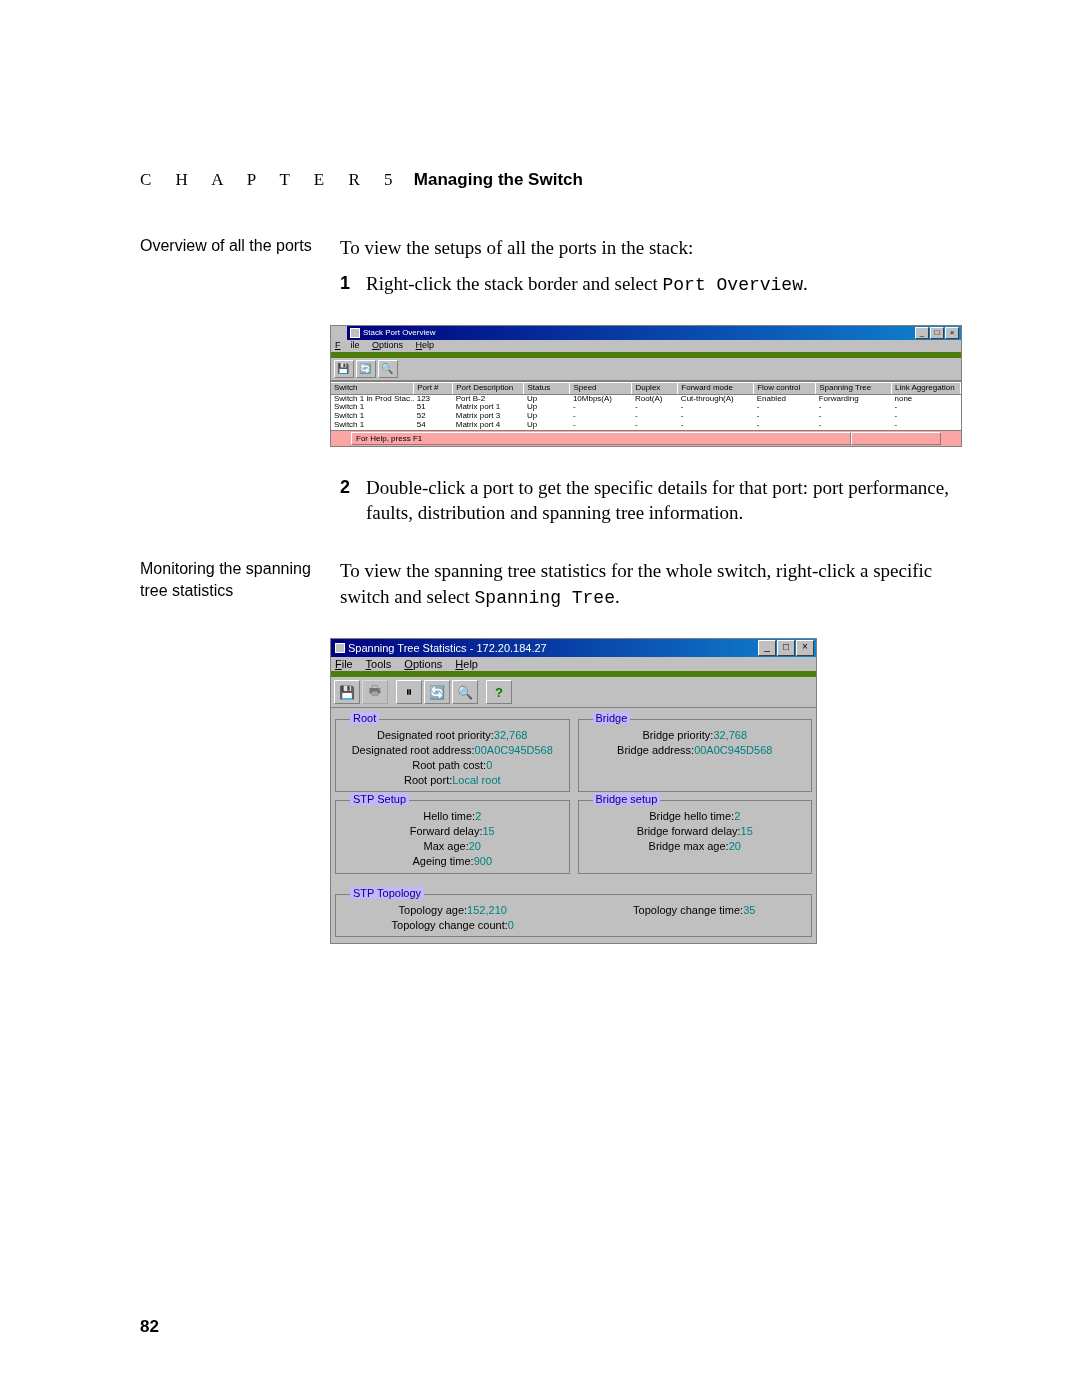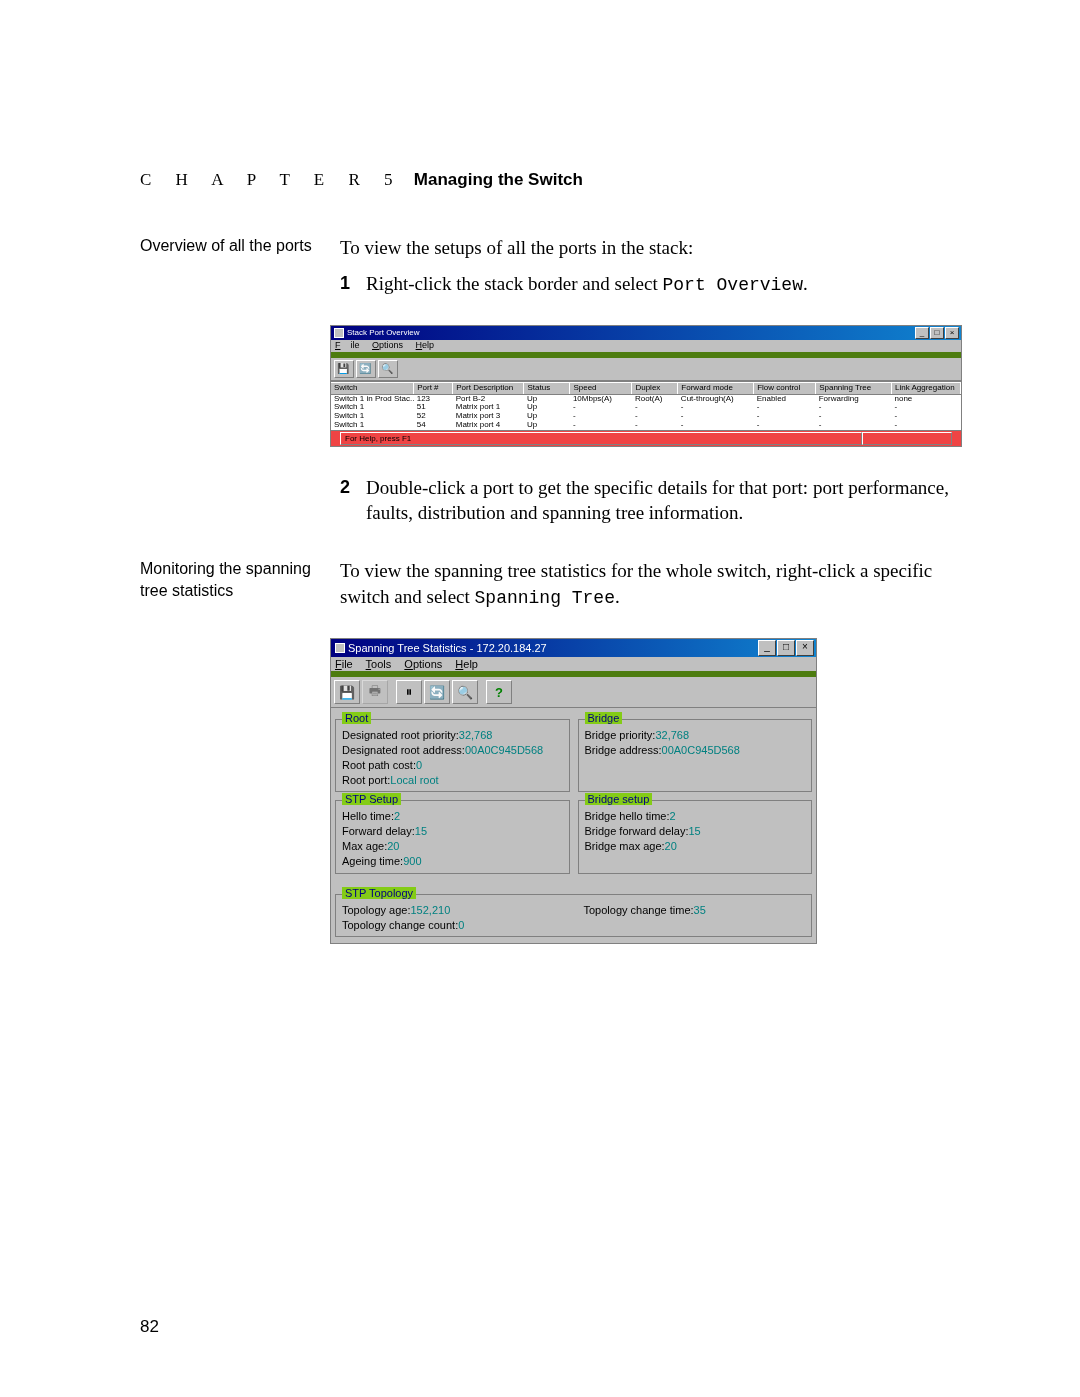--- a/index.html
+++ b/index.html
@@ -85,20 +85,21 @@
     color: #000;
   }
   .shot1 .titlebar {
     background: linear-gradient(to right, #000080, #1084d0);
     color: #fff;
     height: 14px;
     display: flex;
     align-items: center;
     padding: 0 2px 0 3px;
     font-size: 8px;
+    margin-left: 16px;
   }
   .titlebar .win-icon {
     width: 10px; height: 10px; background:#c0c0c0; margin-right:3px;
     border:1px solid #fff; box-sizing:border-box;
   }
   .titlebar .spacer { flex:1; }
   .titlebar .win-btns { display:flex; gap:1px; }
   .titlebar .win-btn {
     width:12px; height:10px; background:#c0c0c0;
     border-top:1px solid #fff; border-left:1px solid #fff;
@@ -152,23 +153,23 @@
   .shot1 td {
     padding:0 3px;
     white-space:nowrap;
     overflow:hidden;
   }
   .col-switch{width:72px}.col-port{width:34px}.col-desc{width:62px}
   .col-status{width:40px}.col-speed{width:54px}.col-duplex{width:40px}
   .col-fwd{width:66px}.col-flow{width:54px}.col-stp{width:66px}.col-agg{width:60px}
   .shot1 .statusbar {
     border-top:1px solid #808080;
-    background:#ef4444;
+    background:#fca5a5;
     font-size:8px;
-    padding:1px 9px;
+    padding:1px 20px;
     display:flex;
   }
   .shot1 .statusbar .pane {
     border:1px solid #808080; border-top-color:#fff; border-left-color:#fff;
     padding:0 4px; height:11px; line-height:11px;
   }
 
   
   .shot2 {
     margin: 14px 0 0 190px;
@@ -201,32 +202,32 @@
     gap:8px;
   }
   .sub {
     flex:1;
     border:1px solid #808080;
     position:relative;
     padding:8px 6px 4px 6px;
     margin-top:8px;
   }
   .sub .legend {
-    position:absolute; top:-8px; left:6px;
-    background:#84cc16; padding:0 3px;
+    position:absolute; top:-8px; left:14px;
+    background:#c4b5fd; padding:0 3px;
     color:#000080; font-size:11px;
   }
-  .kv { display:flex; justify-content:flex-start; font-size:11px; line-height:1.35; }
+  .kv { display:flex; justify-content:center; font-size:11px; line-height:1.35; }
   .kv .v { color:#008080; text-align:right; }
   .page-num {
     position:absolute;
     left:140px;
     bottom:60px;
     font-family: Arial, Helvetica, sans-serif;
-    font-weight:normal;
+    font-weight:bold;
     font-size:17px;
   }
 </style>
 </head>
 <body>
 
 <div class="page">
 
   <div class="running-header">
     <span class="chapter-letters">C  H  A  P  T  E  R  5</span>

